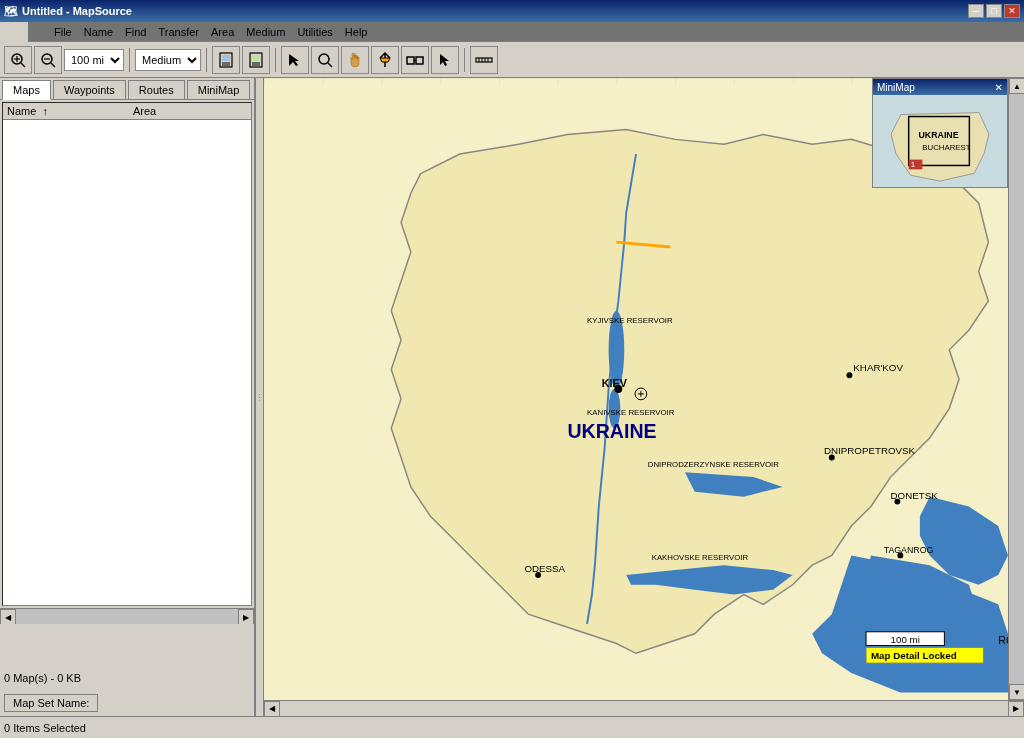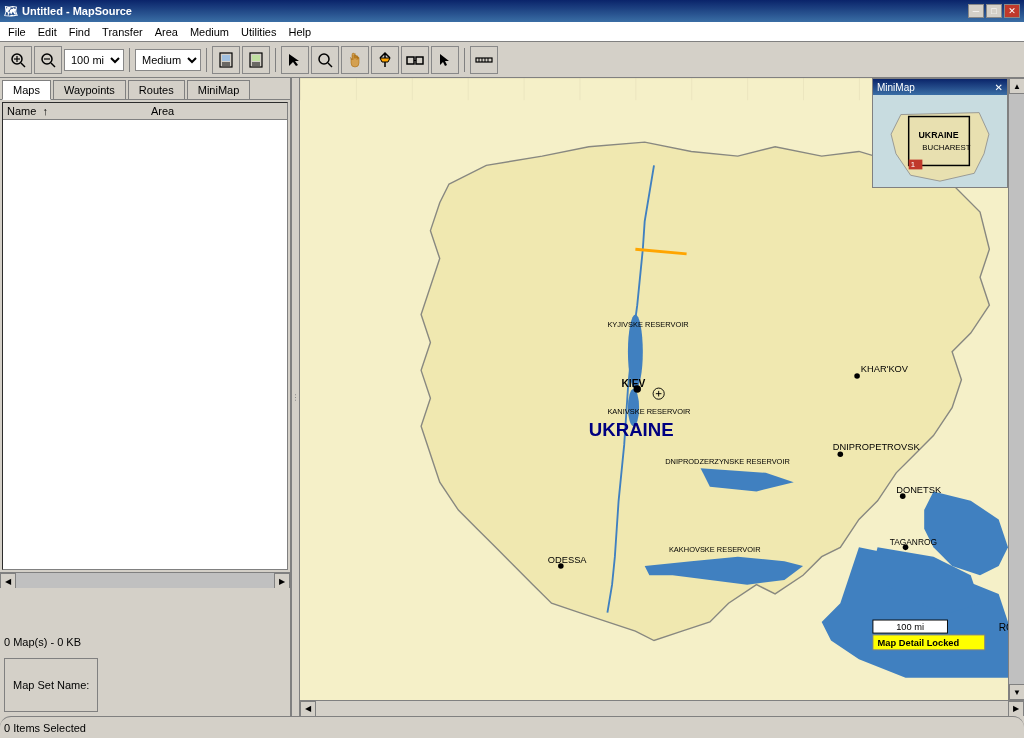--- a/index.html
+++ b/index.html
@@ -22,26 +22,27 @@
       width: 16px; height: 14px;
       background: #d4d0c8;
       border: 1px solid #888;
       font-size: 9px;
       display: flex; align-items: center; justify-content: center;
       cursor: pointer;
     }
 
     
     #menubar {
-      background: #ffffff;
+      background: #737373;
       height: 20px;
       display: flex;
       align-items: center;
       border-bottom: 1px solid #808080;
-      padding: 0 2px;
+      padding: 0 20px;
+      margin-left: 28px;
     }
     #menubar span {
       padding: 2px 6px;
       font-size: 11px;
       cursor: pointer;
     }
 
     
     #toolbar {
       background: #d4d0c8;
@@ -70,21 +71,21 @@
     }
 
     
     #main {
       display: flex;
       height: calc(738px - 22px - 20px - 36px - 22px);
     }
 
     
     #left-panel {
-      width: 292px;
+      width: 256px;
       background: #d4d0c8;
       border-right: 2px solid #808080;
       display: flex;
       flex-direction: column;
       min-height: 0;
     }
 
     
     #tabs {
       display: flex;
@@ -151,21 +152,21 @@
       padding: 4px;
       font-size: 11px;
       background: #d4d0c8;
     }
     #bottom-controls .count { margin-bottom: 4px; margin-top: 44px; }
     #bottom-controls label { display: flex; align-items: flex-start; gap: 4px; }
     #bottom-controls input[type="checkbox"] { margin-top: 1px; }
     .checkbox-label { font-size: 10px; line-height: 1.3; }
     #map-set-btn {
       margin-top: 6px;
-      padding: 20px 8px;
+      padding: 2px 8px;
       background: #d4d0c8;
       border: 1px solid #808080;
       cursor: pointer;
       font-size: 11px;
     }
 
     
     #map-area {
       flex: 1;
       position: relative;
@@ -242,21 +243,20 @@
     
     #statusbar {
       height: 22px;
       background: #d4d0c8;
       border-top: 1px solid #808080;
       display: flex;
       align-items: center;
       padding: 0 4px;
       font-size: 11px;
       gap: 16px;
-      border-radius: 11px;
     }
     #statusbar .section {
       display: flex;
       align-items: center;
       gap: 4px;
     }
 
     
     #bottom-scroll {
       height: 16px;
@@ -313,21 +313,21 @@
   </div>
   <div class="win-controls">
     <div class="win-btn">─</div>
     <div class="win-btn">□</div>
     <div class="win-btn" style="background:#c0392b;color:white;">✕</div>
   </div>
 </div>
 
 <div id="menubar">
   <span>File</span>
-  <span>Edit</span>
+  <span>Name</span>
   <span>Find</span>
   <span>Transfer</span>
   <span>Area</span>
   <span>Medium</span>
   <span>Utilities</span>
   <span>Help</span>
 </div>
 
 <div id="toolbar">
   <div class="tb-btn" title="Zoom In">

